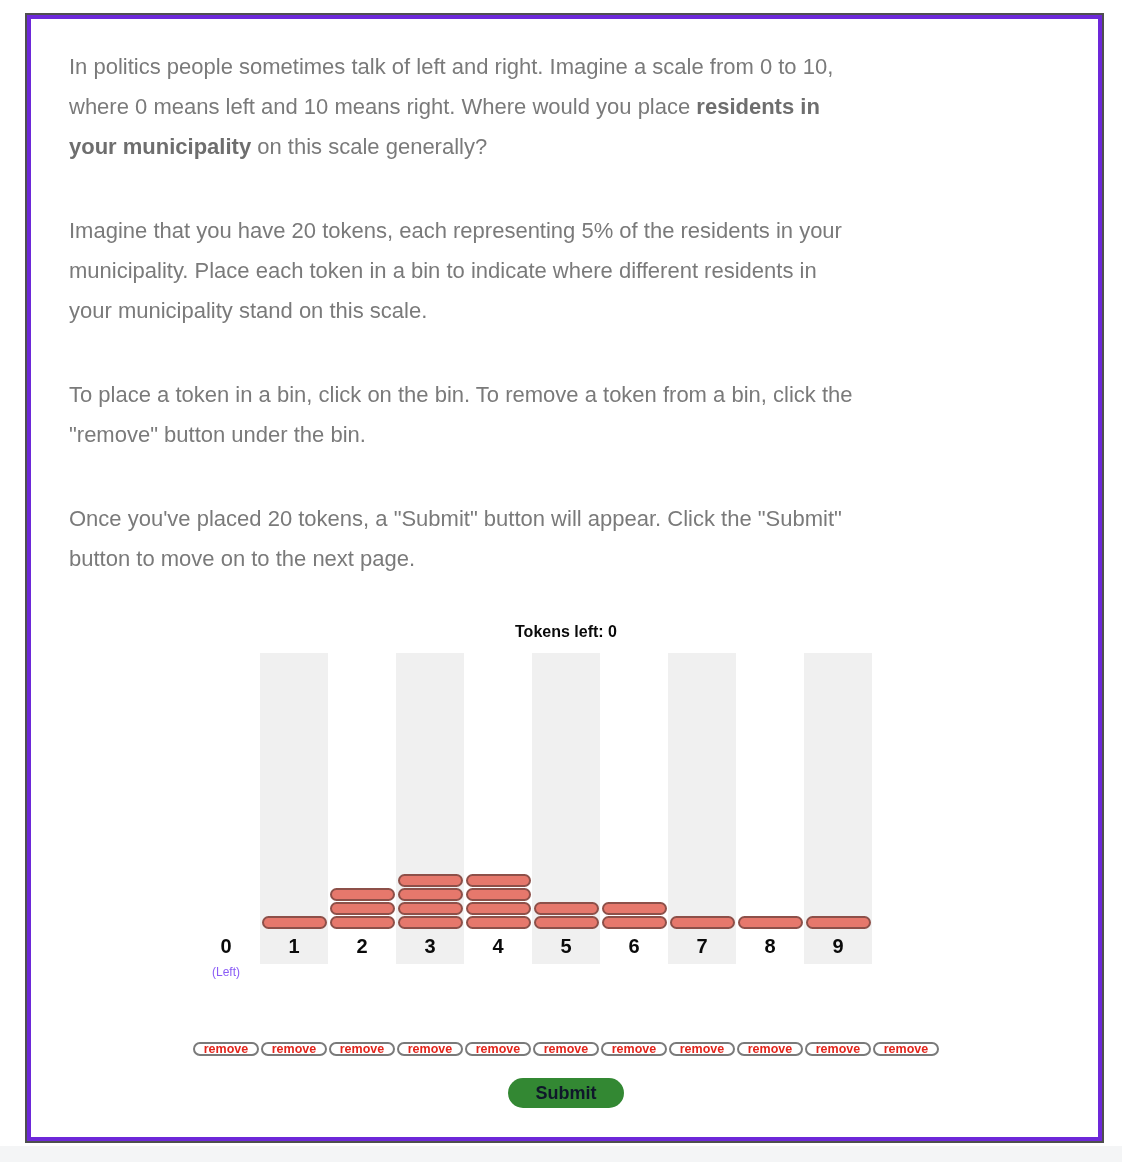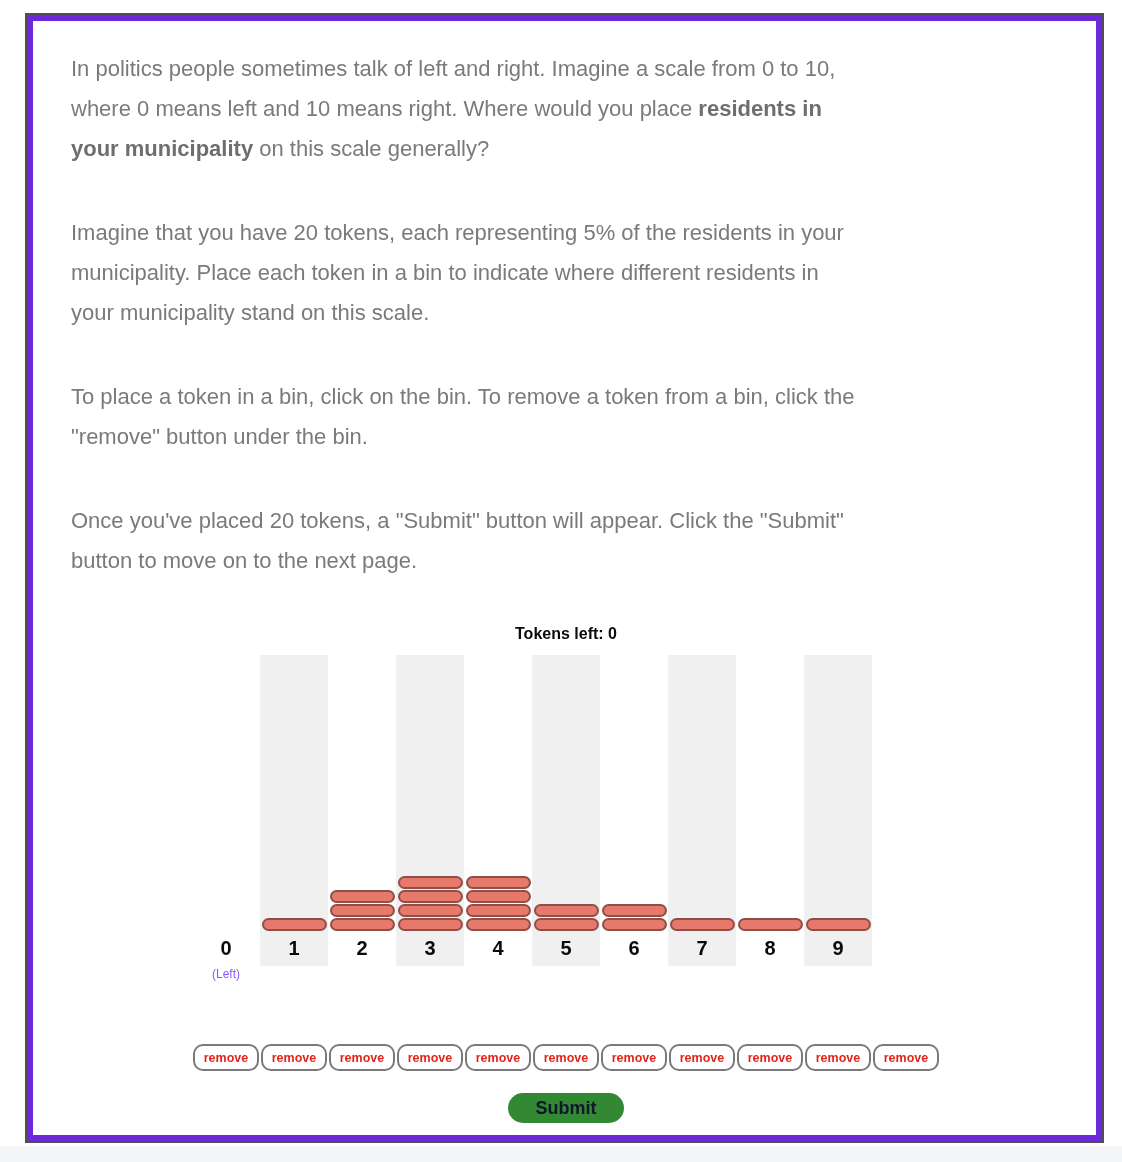--- a/index.html
+++ b/index.html
@@ -14,21 +14,21 @@
   .page { position: relative; width: 1122px; height: 1162px; }
 
   .survey-box {
     position: absolute;
     left: 27px;
     top: 15px;
     width: 1075px;
     height: 1126px;
     box-sizing: border-box;
     background: #ffffff;
-    border: 6px solid #6d28d9;
+    border: 4px solid #6d28d9;
     box-shadow: 0 0 0 2px #4f4f4f;
     padding: 28px 24px 0 27px;
   }
 
   .para {
     margin: 0 0 44px 11px;
     font-size: 22px;
     line-height: 40px;
     color: #7a7a7a;
     white-space: pre-line;
@@ -99,21 +99,21 @@
   .remove-row {
     width: 750px;
     margin: 78px auto 0;
     display: flex;
     justify-content: center;
     gap: 2px;
   }
   .remove-btn {
     box-sizing: border-box;
     width: 66px;
-    height: 27px;
+    height: 14px;
     background: #ffffff;
     border: 2px solid #7a7a7a;
     border-radius: 10px;
     color: #e2251c;
     font-family: "Liberation Sans", sans-serif;
     font-size: 12.5px;
     font-weight: 600;
     display: flex;
     align-items: center;
     justify-content: center;

